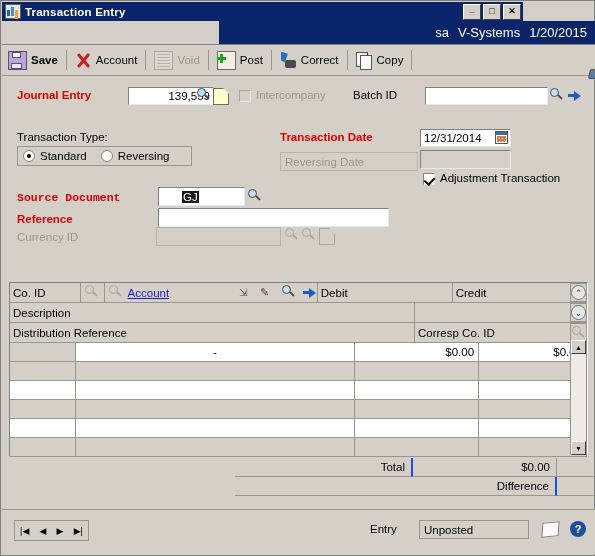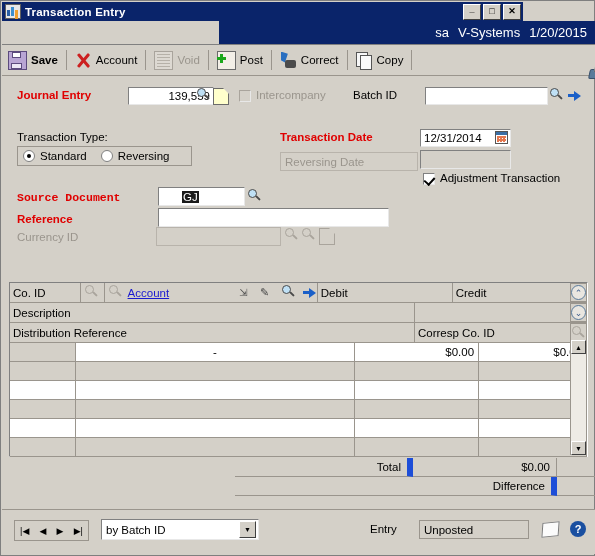--- a/index.html
+++ b/index.html
@@ -184,21 +184,21 @@
     display:flex;align-items:center;justify-content:center;font-size:9px;color:#3a5a8a;box-sizing:border-box;}
   .vsb{position:absolute;right:1px;top:57px;width:15px;bottom:1px;background:#d4d0c8;
     border-left:1px solid #9a958d;}
   .vsb-arrow{width:15px;height:14px;background:#d4d0c8;border-top:1px solid #fff;border-left:1px solid #fff;
     border-right:1px solid #404040;border-bottom:1px solid #404040;box-sizing:border-box;
     display:flex;align-items:center;justify-content:center;font-size:7px;}
   .vsb-track{position:absolute;left:0;right:0;top:14px;bottom:14px;background:#eeebe5;}
   
   .tot-row{position:absolute;display:flex;height:19px;font-size:11.5px;}
   .tot-lbl{display:flex;align-items:center;justify-content:flex-end;padding-right:6px;
-    border-right:6px solid #1d4ed8;border-bottom:1px solid #9a958d;box-sizing:border-box;}
+    border-right:2px solid #1d4ed8;border-bottom:1px solid #9a958d;box-sizing:border-box;}
   .tot-val{display:flex;align-items:center;justify-content:flex-end;padding-right:6px;
     border-right:1px solid #9a958d;border-bottom:1px solid #9a958d;box-sizing:border-box;}
   
   .statusbar{position:absolute;left:1px;bottom:1px;width:593px;height:44px;background:#d4d0c8;
     border-top:1px solid #9a958d;}
   .navgrp{position:absolute;left:12px;top:10px;width:75px;height:21px;
     border:1px solid #9a958d;display:flex;align-items:center;justify-content:space-around;box-sizing:border-box;}
   .navbtn{font-size:9px;color:#000;cursor:pointer;}
   .combo{position:absolute;left:99px;top:9px;width:158px;height:21px;background:#fff;
     border-top:1px solid #808080;border-left:1px solid #808080;border-right:1px solid #e8e8e8;
@@ -427,23 +427,19 @@
     <div class="tot-val" style="width:147px;">$0.00</div>
   </div>
 
   <div class="statusbar">
     <div class="navgrp">
       <span class="navbtn">|◀</span>
       <span class="navbtn">◀</span>
       <span class="navbtn">▶</span>
       <span class="navbtn">▶|</span>
     </div>
-    <div class="combo">
-      <span class="txt">by Batch ID</span>
-      <span class="btn">▼</span>
-    </div>
     <div style="position:absolute;left:368px;top:13px;" class="lbl">Entry</div>
     <div style="position:absolute;left:417px;top:10px;width:110px;height:19px;background:#d4d0c8;border:1px solid #9a958d;box-sizing:border-box;display:flex;align-items:center;padding-left:4px;font-size:11.5px;">Unposted</div>
     <div style="position:absolute;left:540px;top:12px;" class="noteb"></div>
     <div style="position:absolute;left:568px;top:11px;" class="helpb">?</div>
   </div>
 
 </div>
 
 </body></html>

